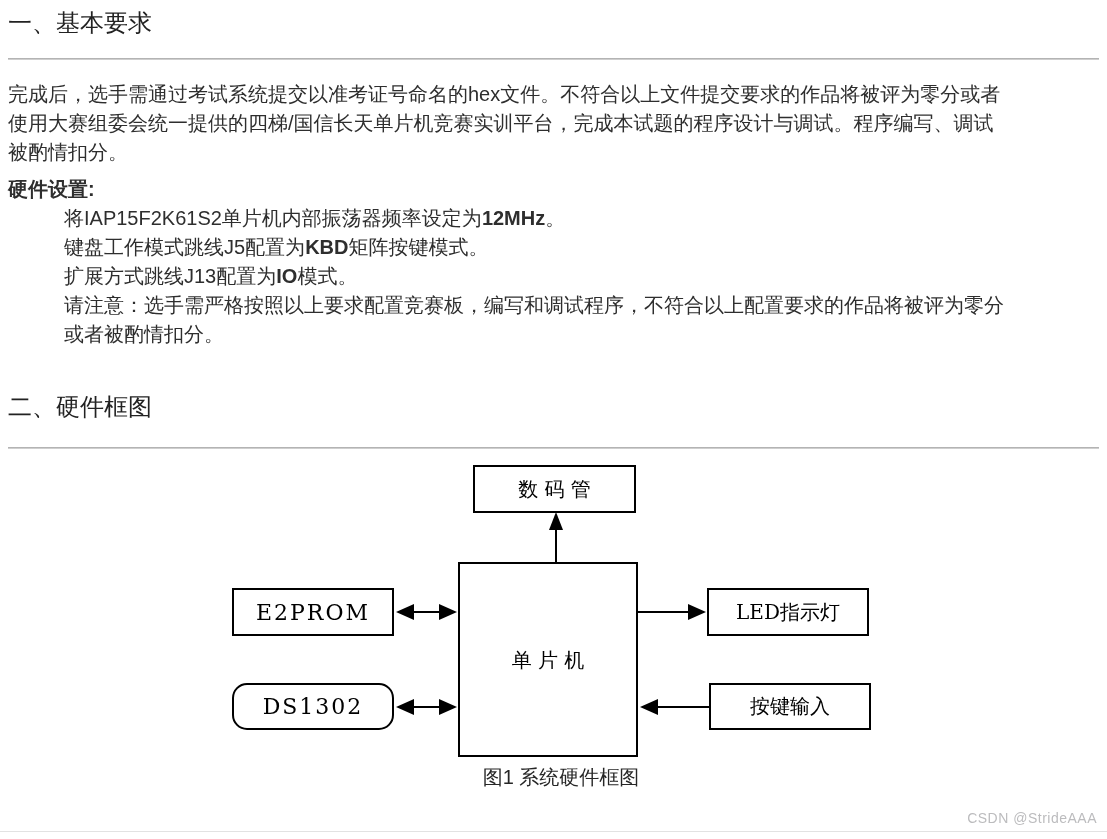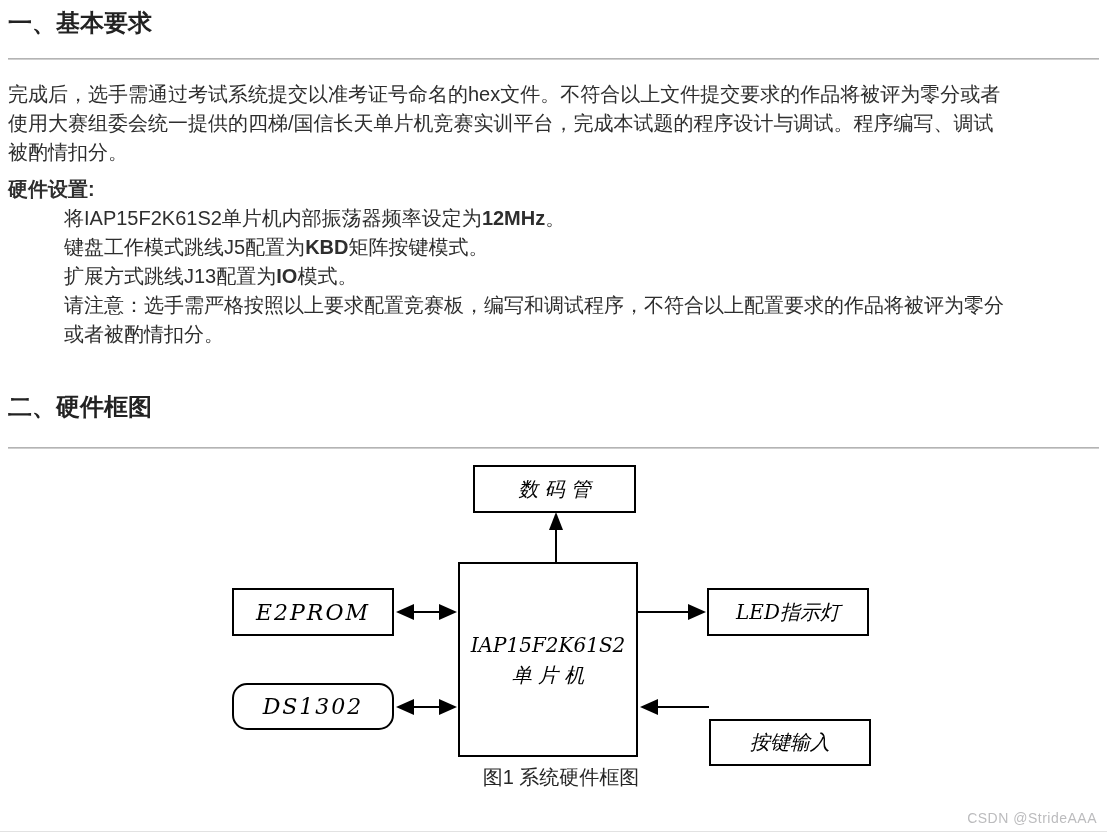--- a/index.html
+++ b/index.html
@@ -1,50 +1,50 @@
 <!DOCTYPE html>
 <html lang="zh"><head>
 <meta charset="utf-8">
 <style>
   html,body { margin:0; padding:0; background:#ffffff; }
   .page {
     position:relative; width:1107px; height:839px; background:#ffffff;
     overflow:hidden; font-family:"Liberation Sans", sans-serif;
   }
   .sec-title {
-    position:absolute; left:8px; margin:0; font-size:24px; font-weight:700;
+    position:absolute; left:8px; margin:0; font-size:24px; font-weight:400;
     color:#222222; line-height:30px; white-space:nowrap;
   }
   .rule {
     position:absolute; left:8px; right:8px; height:2px;
     background:linear-gradient(180deg,#a6a6a6,#dcdcdc);
   }
   .textblock {
     position:absolute; left:8px; top:80px; width:1095px;
     font-size:20px; line-height:29px; color:#2e2e2e;
   }
   .tline { white-space:nowrap; }
   .indent { padding-left:56px; }
   .b { font-weight:700; }
   .setup-label { font-weight:700;margin-top:8px; }
 
   .diagram { position:absolute; left:0; top:449px; width:1107px; height:345px; }
   .dbox {
     position:absolute; border:2px solid #000000; box-sizing:border-box;
     display:flex; align-items:center; justify-content:center; text-align:right;
     color:#000000; background:#ffffff;
-    font-family:"DejaVu Serif", serif; font-size:20px;font-style:italic;
+    font-family:"DejaVu Serif", serif; font-size:20px;
   }
   .dbox.latin { font-size:22px; letter-spacing:2px; }
   .box-display { left:473px; top:16px;  width:163px; height:48px; }
   .box-mcu     { left:458px; top:113px; width:180px; height:195px; flex-direction:column; line-height:30px; }
   .box-eeprom  { left:232px; top:139px; width:162px; height:48px; }
   .box-rtc     { left:232px; top:234px; width:162px; height:47px;border-radius:15px; }
   .box-led     { left:707px; top:139px; width:162px; height:48px; }
-  .box-keys    { left:709px; top:234px; width:162px; height:47px;margin-top:36px; }
+  .box-keys    { left:709px; top:234px; width:162px; height:47px; }
   .mcu-line { white-space:nowrap; }
   svg.arrows { position:absolute; left:0; top:0; display:block; }
   svg.arrows line    { stroke:#000; stroke-width:2; }
   svg.arrows polygon { fill:#000; stroke:none; }
   .caption {
     position:absolute; left:411px; top:315px; width:300px; text-align:center;
     font-size:20px; color:#262626; white-space:nowrap;
   }
   .watermark {
     position:absolute; right:10px; top:810px; font-size:14px; color:#bcbcbe;
@@ -102,21 +102,20 @@
         <line x1="709" y1="258" x2="656" y2="258"></line>
         <polygon points="640,258 658,250 658,266"></polygon>
       </g>
     </svg>
 
     <div class="dbox box-display">
       <span>数 码 管</span>
     </div>
 
     <div class="dbox box-mcu">
-      <div class="mcu-line">IAP15F2K61S2</div>
       <div class="mcu-line">单 片 机</div>
     </div>
 
     <div class="dbox latin box-eeprom">
       <span>E2PROM</span>
     </div>
 
     <div class="dbox latin box-rtc">
       <span>DS1302</span>
     </div>

